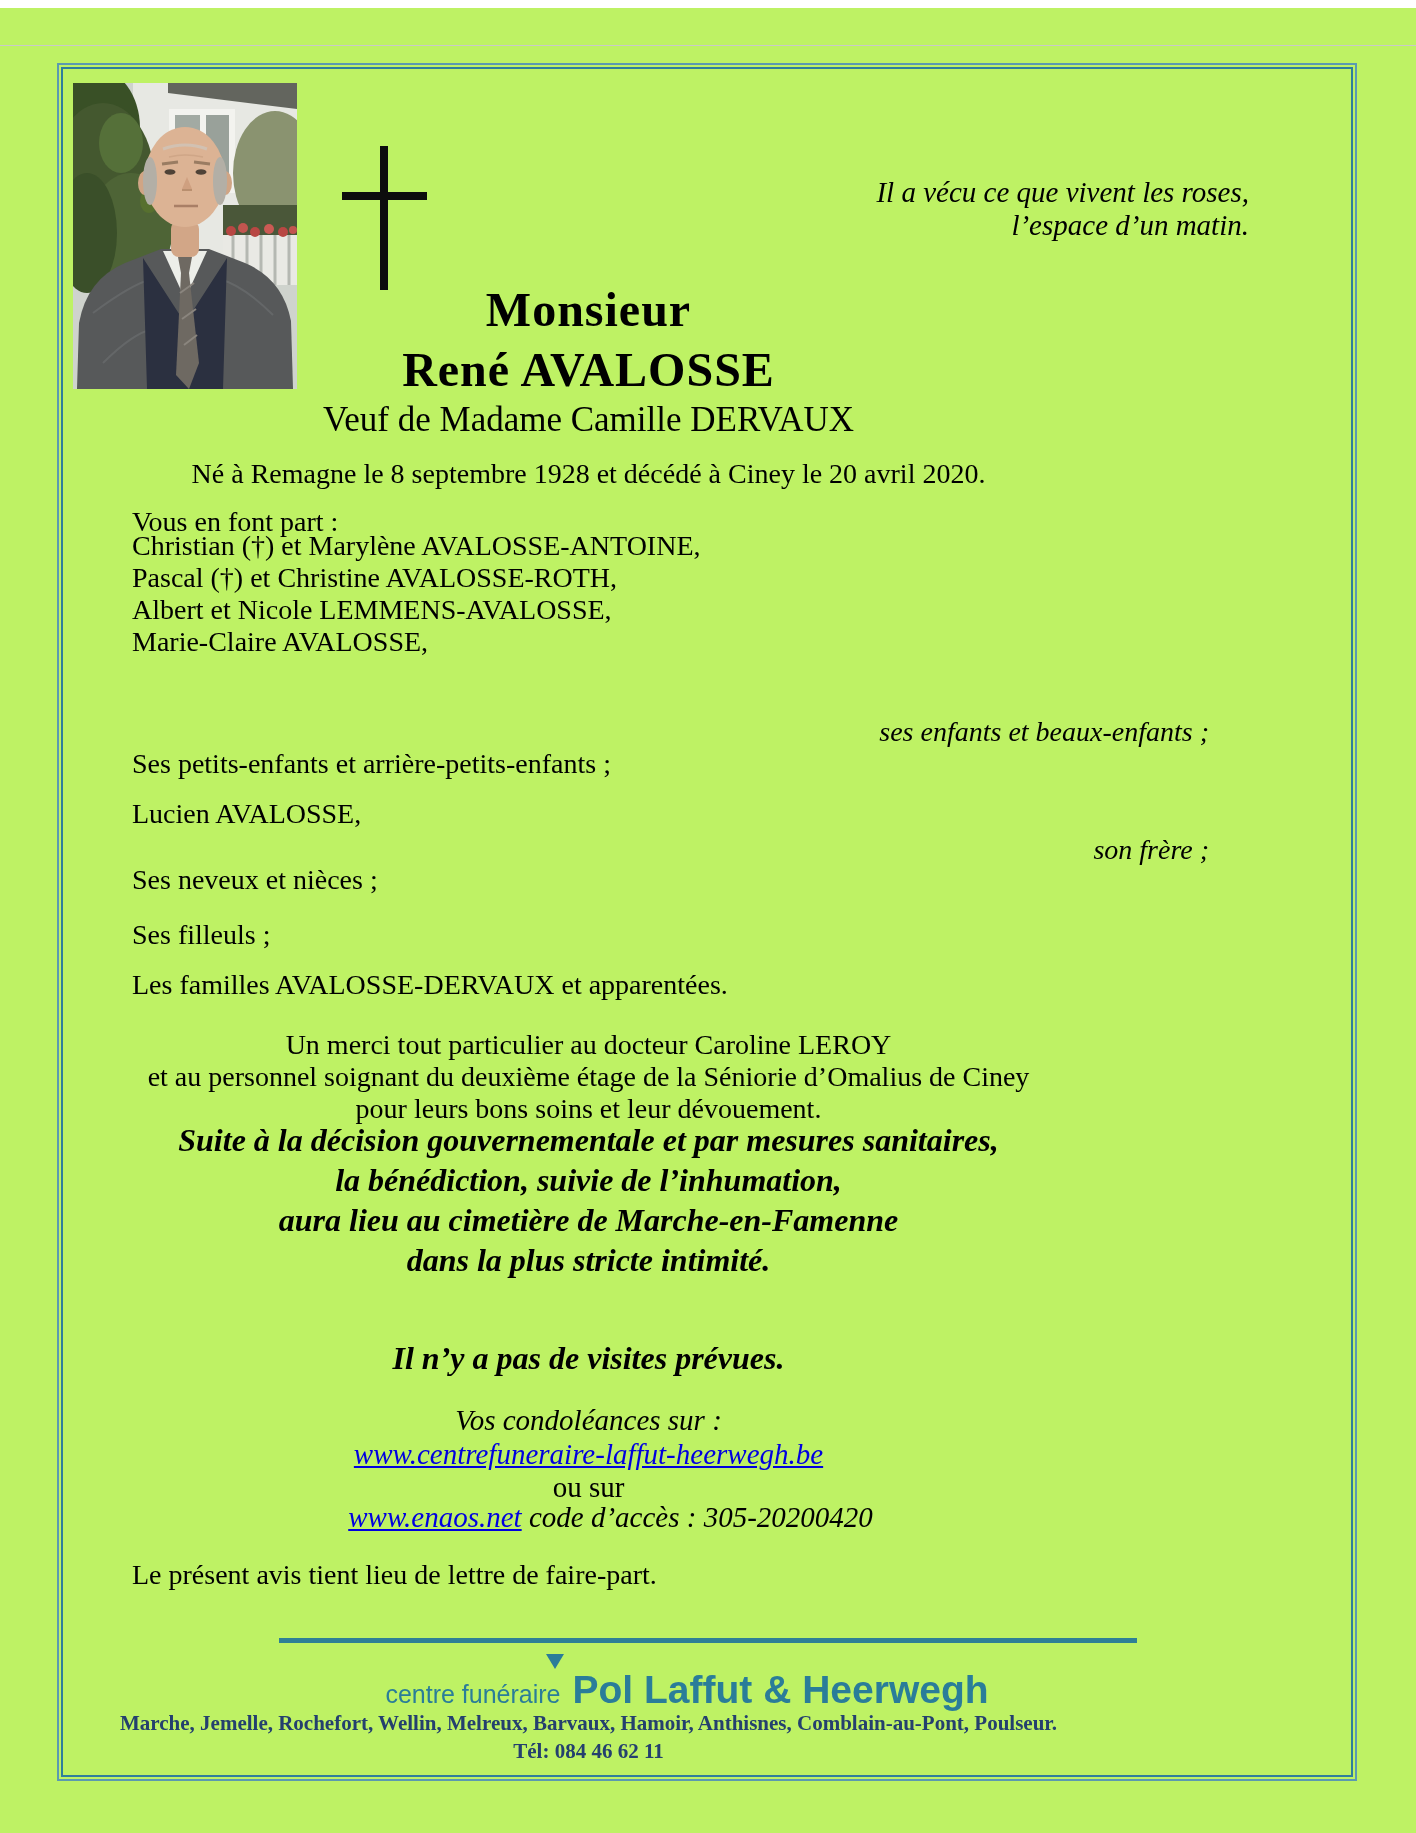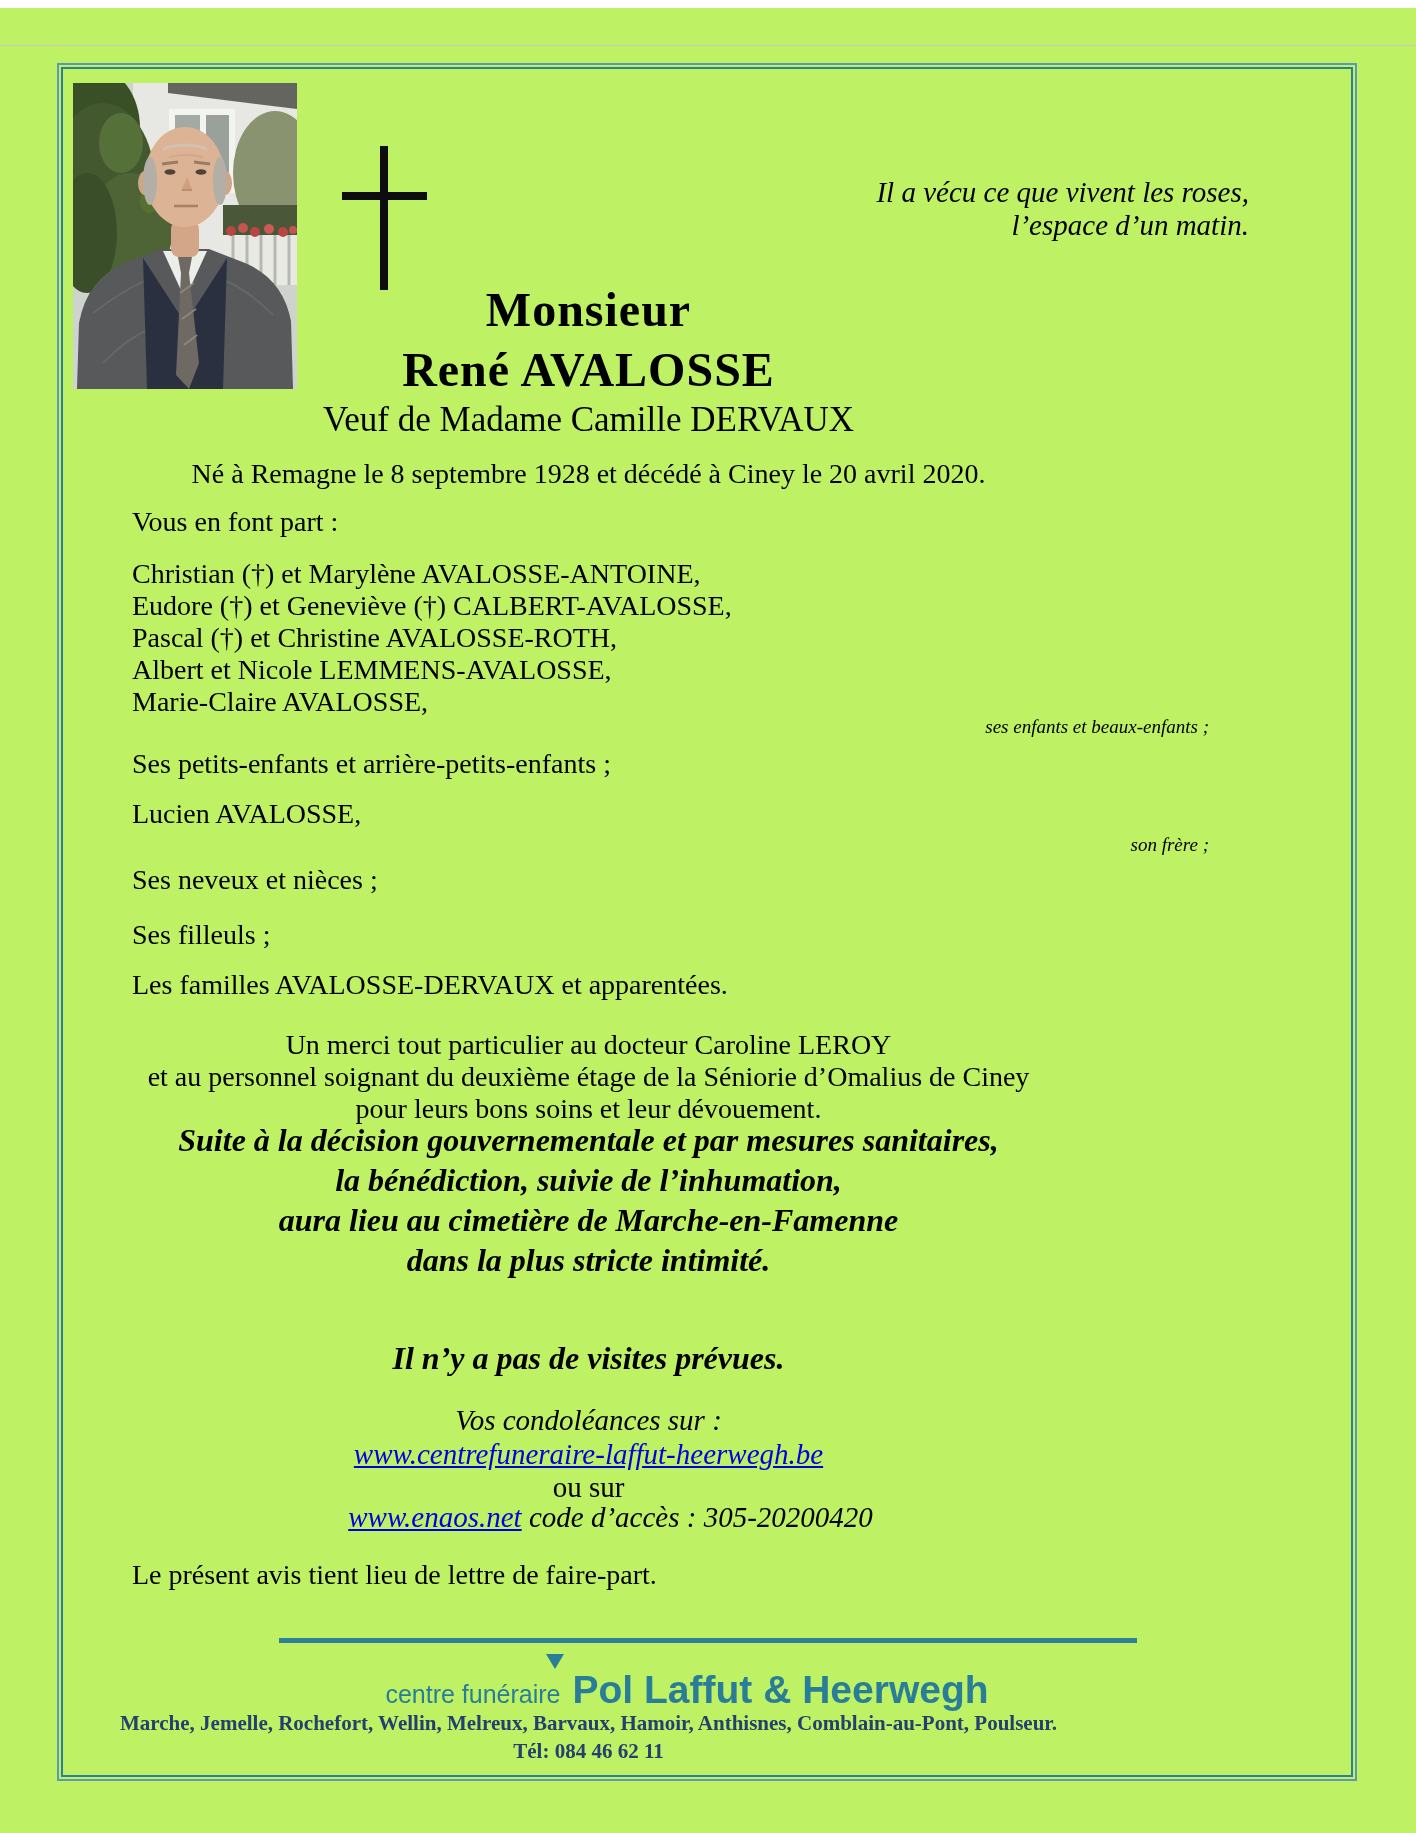--- a/index.html
+++ b/index.html
@@ -14,23 +14,23 @@
   .cross{left:342px;top:138px;width:85px;height:144px;}
   .cross .vbar{position:absolute;left:38px;top:0;width:8px;height:144px;background:#0d0d0d;}
   .cross .hbar{position:absolute;left:0;top:46px;width:85px;height:8px;background:#0d0d0d;}
   .quote{top:168px;right:167px;text-align:right;font-style:italic;font-size:29px;line-height:33px;}
   .centered{left:57px;width:1063px;text-align:center;}
   .title{top:272px;font-weight:bold;font-size:48px;line-height:60px;letter-spacing:1px;}
   .subtitle{top:393px;font-size:35px;line-height:38px;}
   .birthdeath{top:450px;font-size:28px;line-height:32px;}
   .bodytext{font-size:28px;line-height:32px;}
   .leftcol{left:132px;}
-  .rightnote{right:207px;text-align:center;font-style:italic;font-size:19px;}
+  .rightnote{right:207px;text-align:center;font-style:italic;font-size:28px;}
   .intro{top:498px;}
-  .family{top:550px;}
+  .family{top:522px;}
   .note-children{top:708px;}
   .petits{top:740px;}
   .lucien{top:790px;}
   .note-frere{top:826px;}
   .neveux{top:856px;}
   .filleuls{top:911px;}
   .familles{top:961px;}
   .merci{top:1021px;font-size:28px;line-height:32px;}
   .notice{top:1112px;font-weight:bold;font-style:italic;font-size:32px;line-height:40px;}
   .novisit{top:1332px;font-weight:bold;font-style:italic;font-size:32px;}
@@ -150,21 +150,20 @@
     <div>Monsieur</div>
     <div>René AVALOSSE</div>
   </div>
   <div class="abs centered subtitle">Veuf de Madame Camille DERVAUX</div>
   <div class="abs centered birthdeath">Né à Remagne le 8 septembre 1928 et décédé à Ciney le 20 avril 2020.</div>
 
   <div class="abs leftcol bodytext intro">Vous en font part :</div>
 
   <div class="abs leftcol bodytext family">
     <div>Christian (†) et Marylène AVALOSSE-ANTOINE,</div>
-    <div>Eudore (†) et Geneviève (†) CALBERT-AVALOSSE,</div>
     <div>Pascal (†) et Christine AVALOSSE-ROTH,</div>
     <div>Albert et Nicole LEMMENS-AVALOSSE,</div>
     <div>Marie-Claire AVALOSSE,</div>
   </div>
 
   <div class="abs rightnote note-children">ses enfants et beaux-enfants ;</div>
   <div class="abs leftcol bodytext petits">Ses petits-enfants et arrière-petits-enfants ;</div>
   <div class="abs leftcol bodytext lucien">Lucien AVALOSSE,</div>
   <div class="abs rightnote note-frere">son frère ;</div>
   <div class="abs leftcol bodytext neveux">Ses neveux et nièces ;</div>

